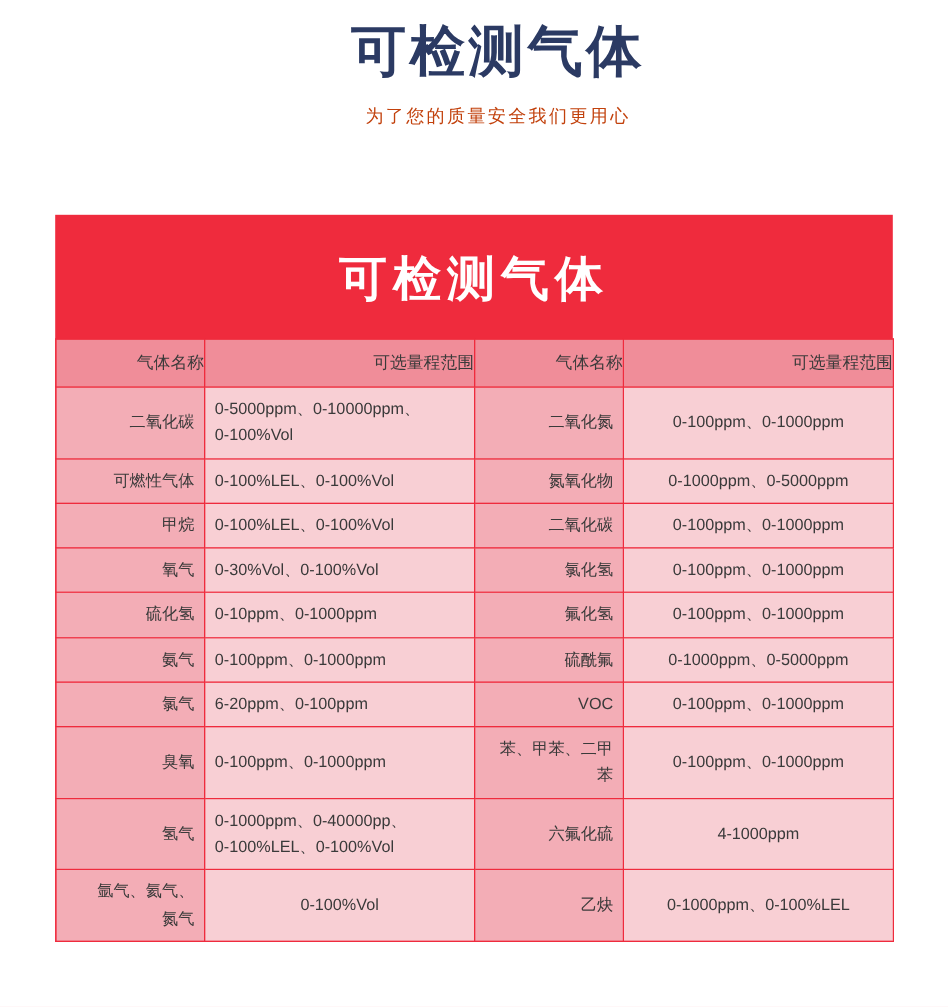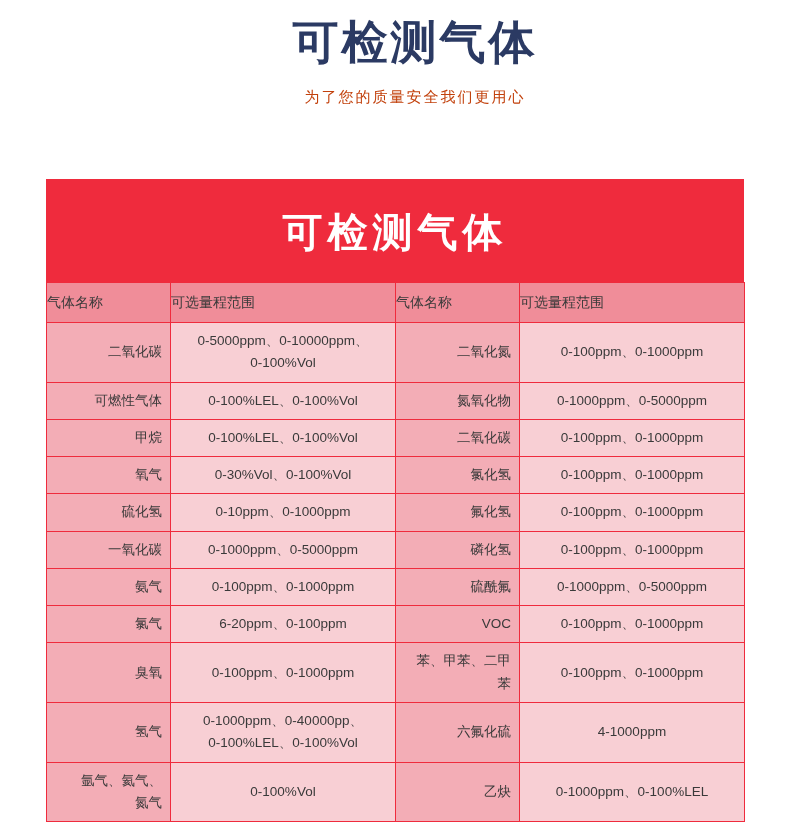--- a/index.html
+++ b/index.html
@@ -64,31 +64,31 @@
     color: #3a3a3a;
     padding: 7px 8px;
     vertical-align: middle;
     line-height: 1.65;
   }
   td.name {
     text-align: right;
     background: #f3adb6;
   }
   td.range {
-    text-align: center;
+    text-align: left;
     background: #f8cfd4;
     padding-left: 12px;
   }
   td.range.center {
     text-align: center;
     padding-left: 8px;
   }
   tr.head td {
     background: #f08d99;
-    text-align: left;
+    text-align: right;
     font-size: 14px;
     color: #3a3a3a;
     padding: 8px 0;
   }
   .col-a { width: 124px; }
   .col-b { width: 225px; }
   .col-c { width: 124px; }
   .col-d { width: 225px; }
   .multiline { white-space: pre-line; }
 </style>
@@ -144,26 +144,20 @@
             <td class="name multiline">氯化氢</td>
             <td class="range multiline center">0-100ppm、0-1000ppm</td>
           </tr>
           <tr>
             <td class="name multiline">硫化氢</td>
             <td class="range multiline">0-10ppm、0-1000ppm</td>
             <td class="name multiline">氟化氢</td>
             <td class="range multiline center">0-100ppm、0-1000ppm</td>
           </tr>
           <tr>
-            <td class="name multiline">一氧化碳</td>
-            <td class="range multiline">0-1000ppm、0-5000ppm</td>
-            <td class="name multiline">磷化氢</td>
-            <td class="range multiline center">0-100ppm、0-1000ppm</td>
-          </tr>
-          <tr>
             <td class="name multiline">氨气</td>
             <td class="range multiline">0-100ppm、0-1000ppm</td>
             <td class="name multiline">硫酰氟</td>
             <td class="range multiline center">0-1000ppm、0-5000ppm</td>
           </tr>
           <tr>
             <td class="name multiline">氯气</td>
             <td class="range multiline">6-20ppm、0-100ppm</td>
             <td class="name multiline">VOC</td>
             <td class="range multiline center">0-100ppm、0-1000ppm</td>

